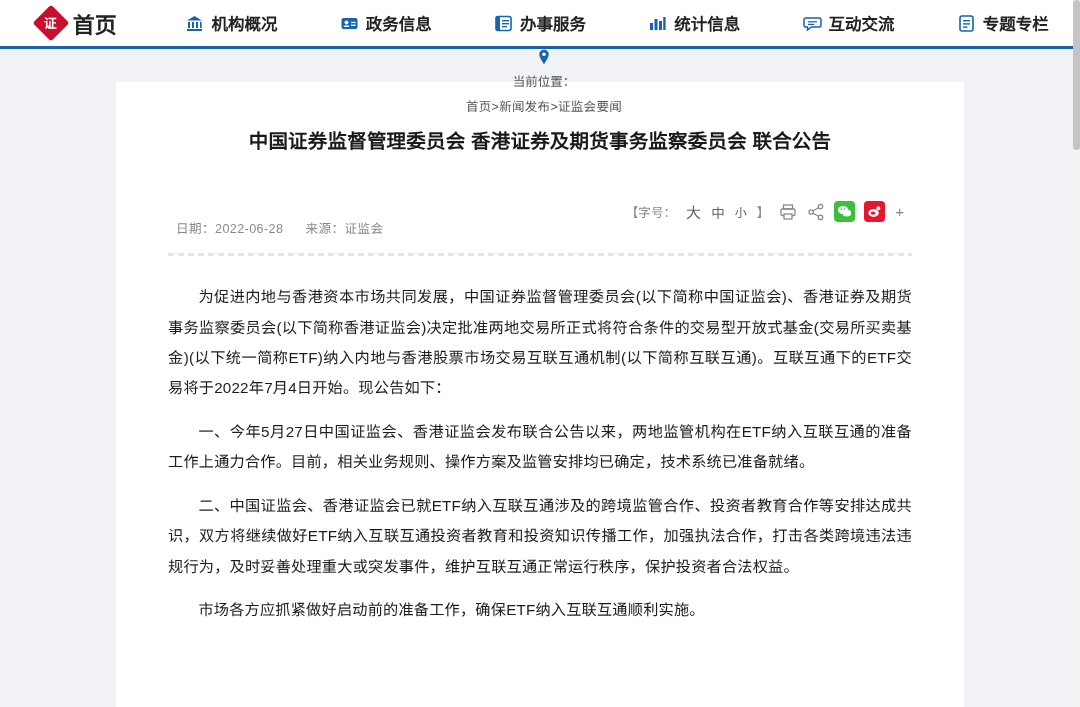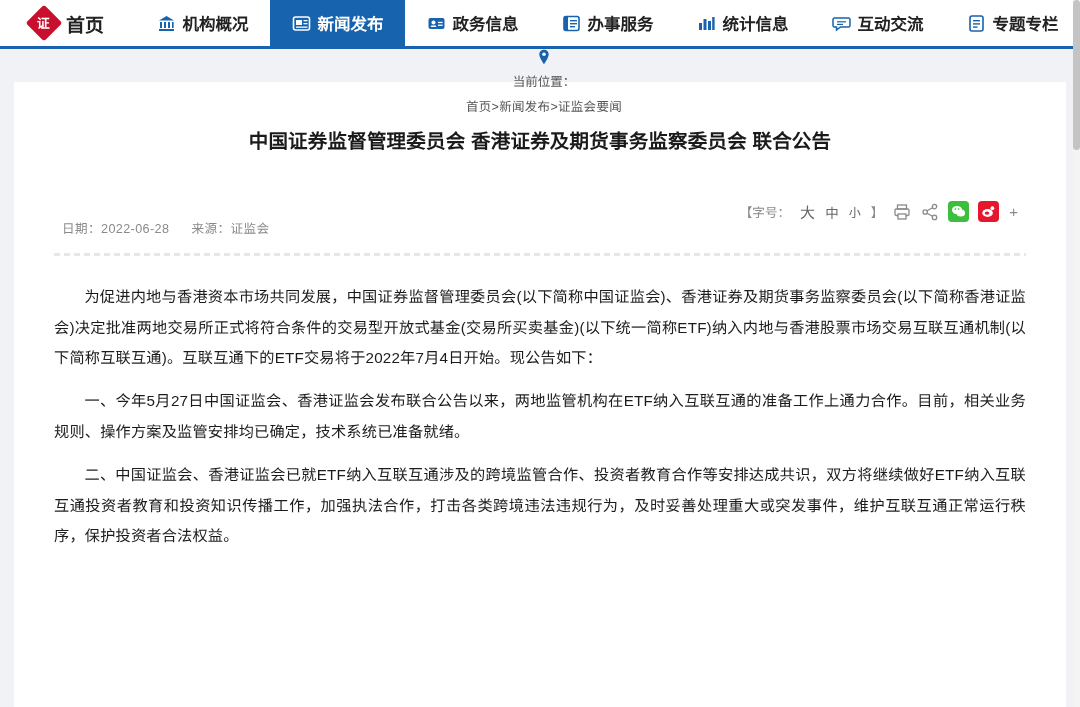--- a/index.html
+++ b/index.html
@@ -66,21 +66,21 @@
     flex: 0 0 26px;
   }
   .logo-mark span {
     transform: rotate(-45deg);
     color: #ffffff;
     font-size: 13px;
     font-weight: bold;
     line-height: 1;
   }
   .nav-home-label {
-    font-size: 19px;
+    font-size: 22px;
     font-weight: bold;
     color: #222;
   }
 
   
   .breadcrumb {
     width: 1080px;
     height: 33px;
     background: #f0f2f5;
     display: flex;
@@ -95,24 +95,24 @@
   .breadcrumb-label { color: #555; }
   .breadcrumb-path { color: #555; letter-spacing: .3px; }
 
   
   .page-wrap {
     width: 1080px;
     padding: 0 10px;
   }
   .article {
     background: #ffffff;
-    width: 1052px;
+    width: 848px;
     min-height: 625px;
     margin: 0 auto;
-    padding: 0 40px;
+    padding: 0 52px;
   }
   .article-title {
     text-align: center;
     font-size: 19.5px;
     font-weight: bold;
     color: #1a1a1a;
     padding-top: 45px;
     line-height: 1.5;
     letter-spacing: .2px;
   }
@@ -208,32 +208,20 @@
           <rect x="3" y="8" width="2" height="6" fill="#1763ad"></rect>
           <rect x="7" y="8" width="2" height="6" fill="#1763ad"></rect>
           <rect x="11" y="8" width="2" height="6" fill="#1763ad"></rect>
           <rect x="15" y="8" width="1.6" height="6" fill="#1763ad"></rect>
           <rect x="2" y="15" width="15" height="2" fill="#1763ad"></rect>
         </svg>
     </span>
     <span>机构概况</span>
   </div>
 
-  <div class="nav-item active">
-    <span class="nav-icon">
-      <svg width="19" height="19" viewBox="0 0 19 19">
-          <rect x="1.5" y="3" width="16" height="13" rx="2" fill="none" stroke="#ffffff" stroke-width="1.6"></rect>
-          <rect x="4" y="6" width="6" height="5" fill="#ffffff"></rect>
-          <rect x="11.5" y="6" width="4" height="1.3" fill="#ffffff"></rect>
-          <rect x="11.5" y="9" width="4" height="1.3" fill="#ffffff"></rect>
-          <rect x="4" y="12.5" width="11.5" height="1.3" fill="#ffffff"></rect>
-        </svg>
-    </span>
-    <span>新闻发布</span>
-  </div>
 
   <div class="nav-item">
     <span class="nav-icon">
       <svg width="19" height="19" viewBox="0 0 19 19">
           <rect x="1.5" y="4" width="16" height="11" rx="2" fill="#1763ad"></rect>
           <circle cx="6.5" cy="8.5" r="2" fill="#ffffff"></circle>
           <rect x="3.7" y="11.4" width="5.6" height="1.6" rx=".8" fill="#ffffff"></rect>
           <rect x="11" y="7.8" width="4.6" height="1.3" fill="#ffffff"></rect>
           <rect x="11" y="10.6" width="4.6" height="1.3" fill="#ffffff"></rect>
         </svg>
@@ -363,20 +351,21 @@
         <span class="plus">+</span>
       </div>
     </div>
 
     <div class="divider"></div>
 
     <div class="article-body">
       <p>为促进内地与香港资本市场共同发展，中国证券监督管理委员会(以下简称中国证监会)、香港证券及期货事务监察委员会(以下简称香港证监会)决定批准两地交易所正式将符合条件的交易型开放式基金(交易所买卖基金)(以下统一简称ETF)纳入内地与香港股票市场交易互联互通机制(以下简称互联互通)。互联互通下的ETF交易将于2022年7月4日开始。现公告如下：</p>
       <p>一、今年5月27日中国证监会、香港证监会发布联合公告以来，两地监管机构在ETF纳入互联互通的准备工作上通力合作。目前，相关业务规则、操作方案及监管安排均已确定，技术系统已准备就绪。</p>
       <p>二、中国证监会、香港证监会已就ETF纳入互联互通涉及的跨境监管合作、投资者教育合作等安排达成共识，双方将继续做好ETF纳入互联互通投资者教育和投资知识传播工作，加强执法合作，打击各类跨境违法违规行为，及时妥善处理重大或突发事件，维护互联互通正常运行秩序，保护投资者合法权益。</p>
+      <p>市场各方应抓紧做好启动前的准备工作，确保ETF纳入互联互通顺利实施。</p>
     </div>
 
   </div>
 </div>
 
 <div class="scrollbar-track">
   <div class="scrollbar-thumb"></div>
 </div>
 
 </body></html>

